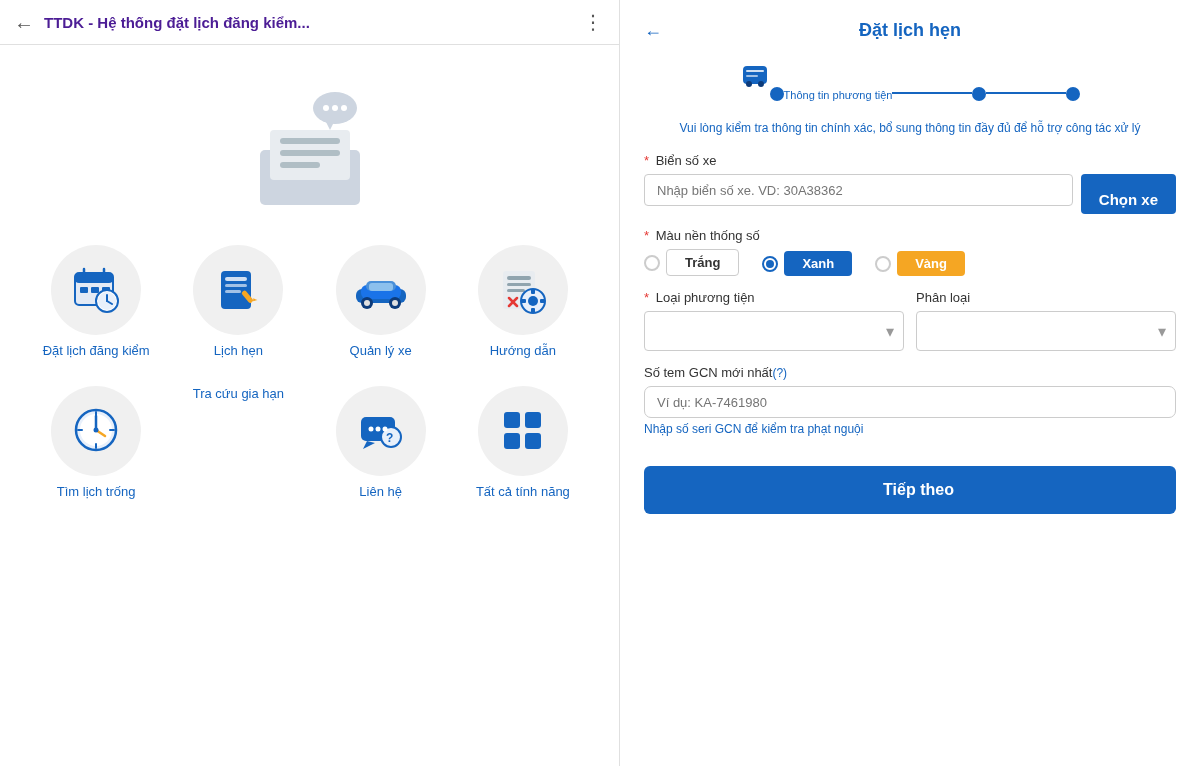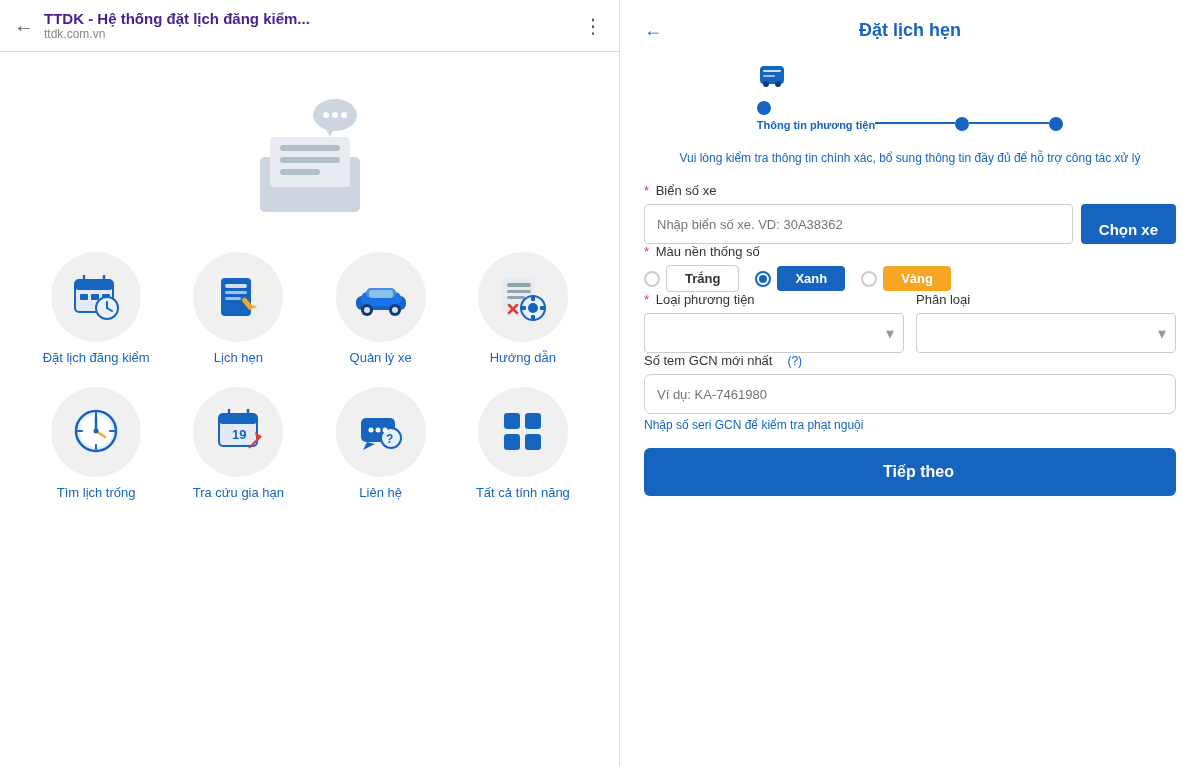--- a/index.html
+++ b/index.html
@@ -45,21 +45,21 @@
       height: 160px;
       display: flex;
       align-items: center;
       justify-content: center;
       margin-bottom: 20px;
     }
 
     .menu-grid {
       display: grid;
       grid-template-columns: repeat(4, 1fr);
-      gap: 20px 10px;
+      gap: 26px 10px;
       width: 100%;
     }
 
     .menu-item {
       display: flex;
       flex-direction: column;
       align-items: center;
       gap: 8px;
       cursor: pointer;
     }
@@ -117,24 +117,23 @@
     .stepper {
       display: flex;
       align-items: flex-end;
       justify-content: center;
       margin-bottom: 18px;
       gap: 0;
       position: relative;
     }
     .step-item {
       display: flex;
-      flex-direction: column;
-      align-items: flex-start;
+      flex-direction: row;
+      align-items: flex-end;
       position: relative;
-      font-weight: bold;
     }
     .step-circle {
       width: 14px;
       height: 14px;
       border-radius: 50%;
       border: 2px solid #1565c0;
       background: #fff;
       z-index: 1;
     }
     .step-circle.active {
@@ -160,39 +159,40 @@
 
     .info-notice {
       text-align: center;
       font-size: 12px;
       color: #1565c0;
       margin-bottom: 16px;
       line-height: 1.5;
     }
 
     .form-group {
+      margin-bottom: 14px;
     }
     .form-label {
       font-size: 13px;
       color: #333;
       margin-bottom: 6px;
       display: block;
     }
     .form-label .required {
       color: #e53935;
       margin-right: 3px;
     }
 
     .input-row {
       display: flex;
       gap: 8px;
     }
     .form-input {
       flex: 1;
-      height: 40px;
+      height: 32px;
       border: 1px solid #ccc;
       border-radius: 4px;
       padding: 2px 12px;
       font-size: 13px;
       color: #999;
       outline: none;
     }
 
     .btn-chon-xe {
       background: #1565c0;
@@ -219,22 +219,22 @@
       right: 10px;
       top: 50%;
       transform: translateY(-50%);
       color: #999;
       font-size: 16px;
     }
 
     
     .color-options {
       display: flex;
-      gap: 16px;
-      align-items: center;
+      gap: 23px;
+      align-items: flex-end;
     }
     .color-option {
       display: flex;
       align-items: center;
       gap: 6px;
       cursor: pointer;
     }
     .radio-custom {
       width: 16px;
       height: 16px;
@@ -306,21 +306,21 @@
       color: #999;
       pointer-events: none;
     }
 
     .gcn-label {
       font-size: 13px;
       color: #333;
       margin-bottom: 6px;
       display: flex;
       align-items: center;
-      gap: 15px;
+      gap: 0;
     }
     .gcn-help {
       color: #1565c0;
       cursor: pointer;
       font-size: 12px;
     }
 
     .gcn-note {
       font-size: 12px;
       color: #1565c0;
@@ -343,21 +343,20 @@
     }
   </style>
 </head>
 <body>
 
 <div class="left-panel">
   <div class="browser-bar">
     <span class="back-arrow">←</span>
     <div class="browser-title-block">
       <div class="browser-title">TTDK - Hệ thống đặt lịch đăng kiểm...</div>
-      <div class="browser-url">ttdk.com.vn</div>
     </div>
     <span class="browser-menu">⋮</span>
   </div>
 
   <div class="left-content">
 
     <div class="illustration">
       <svg width="160" height="150" viewBox="0 0 160 150">
 
         <rect x="30" y="80" width="100" height="55" rx="5" fill="#cdd5e0"></rect>
@@ -465,33 +464,20 @@
             <line x1="27" y1="9" x2="27" y2="13" stroke="#1565c0" stroke-width="2" stroke-linecap="round"></line>
             <line x1="27" y1="41" x2="27" y2="45" stroke="#1565c0" stroke-width="2" stroke-linecap="round"></line>
             <line x1="9" y1="27" x2="13" y2="27" stroke="#1565c0" stroke-width="2" stroke-linecap="round"></line>
             <line x1="41" y1="27" x2="45" y2="27" stroke="#1565c0" stroke-width="2" stroke-linecap="round"></line>
           </svg>
         </div>
         <span class="menu-label">Tìm lịch trống</span>
       </div>
 
       <div class="menu-item">
-        <div class="menu-icon-circle">
-          <svg width="55" height="55" viewBox="0 0 55 55">
-            <rect x="8" y="10" width="38" height="32" rx="4" fill="#e3eaf5" stroke="#1565c0" stroke-width="2"></rect>
-            <rect x="8" y="10" width="38" height="10" rx="4" fill="#1565c0"></rect>
-            <line x1="18" y1="6" x2="18" y2="14" stroke="#1565c0" stroke-width="2.5" stroke-linecap="round"></line>
-            <line x1="37" y1="6" x2="37" y2="14" stroke="#1565c0" stroke-width="2.5" stroke-linecap="round"></line>
-
-            <text x="21" y="35" font-size="13" font-weight="bold" fill="#1565c0">19</text>
-
-            <line x1="38" y1="44" x2="50" y2="32" stroke="#e53935" stroke-width="2"></line>
-            <polygon points="44,28 50,32 46,38" fill="#e53935"></polygon>
-          </svg>
-        </div>
         <span class="menu-label">Tra cứu gia hạn</span>
       </div>
 
       <div class="menu-item">
         <div class="menu-icon-circle">
           <svg width="55" height="55" viewBox="0 0 55 55">
             <rect x="8" y="14" width="34" height="24" rx="5" fill="#1565c0"></rect>
             <polygon points="14,38 10,46 22,40" fill="#1565c0"></polygon>
             <circle cx="38" cy="34" r="10" fill="#e8f0fb" stroke="#1565c0" stroke-width="2"></circle>
             <text x="33" y="39" font-size="12" fill="#1565c0" font-weight="bold">?</text>

